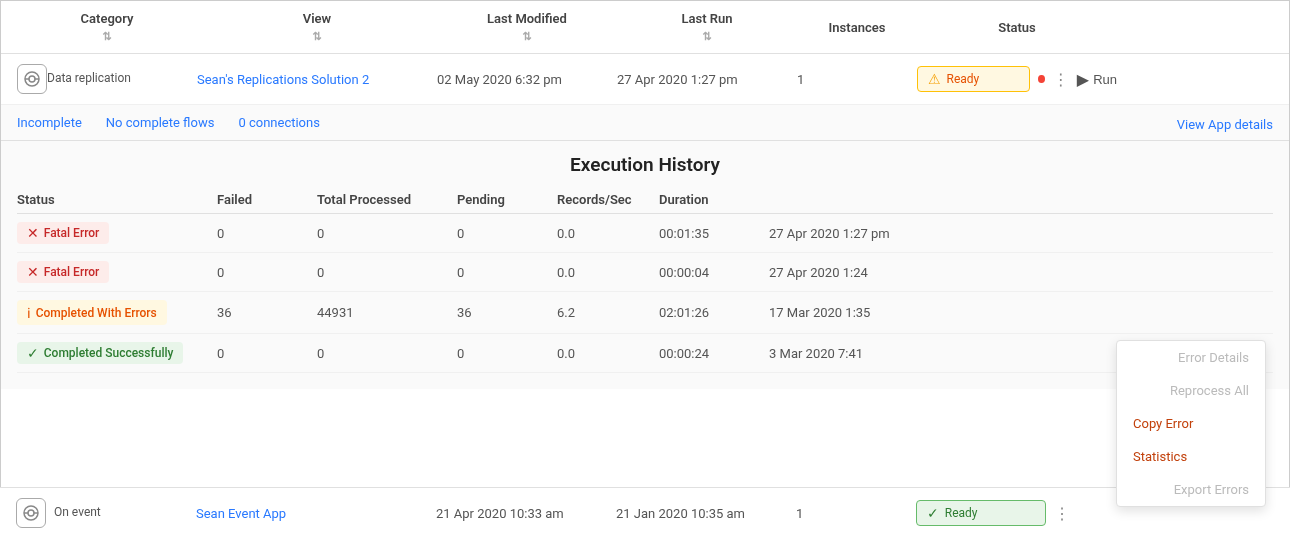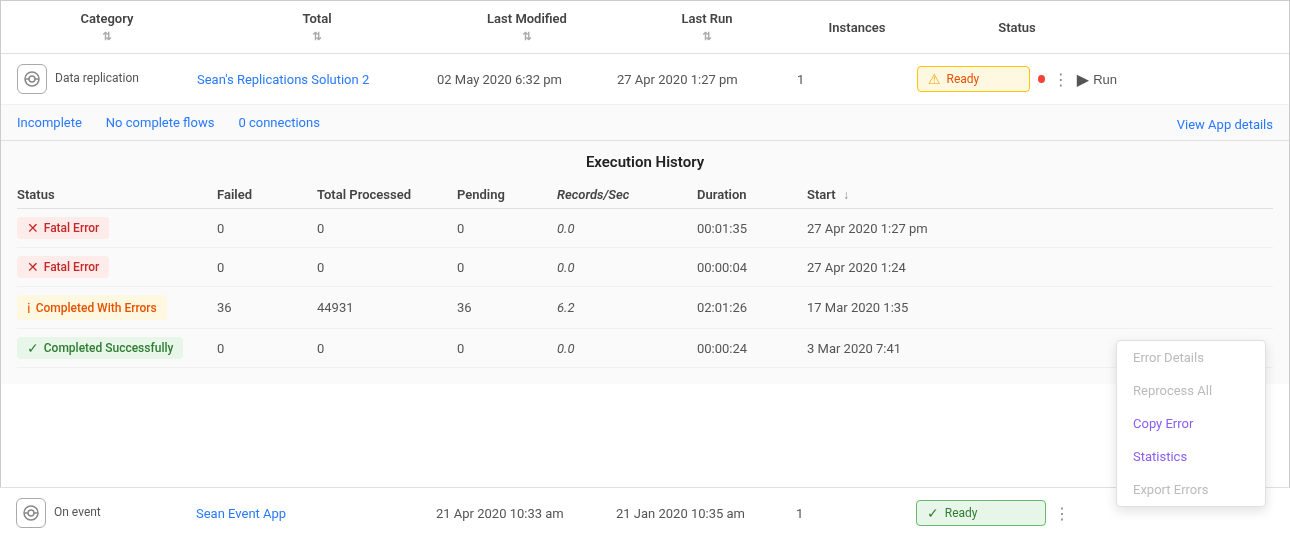--- a/index.html
+++ b/index.html
@@ -138,39 +138,39 @@
       cursor: pointer;
     }
 
     
     .exec-history {
       background: #fafafa;
       padding: 0 16px 16px 16px;
     }
     .exec-title {
       text-align: center;
-      font-size: 15px;
+      font-size: 19px;
       font-weight: 600;
       padding: 12px 0 10px 0;
       color: #222;
     }
     .exec-table-header {
       display: flex;
       align-items: center;
       padding: 6px 0;
       border-bottom: 1px solid #e0e0e0;
       font-size: 13px;
       font-weight: 600;
       color: #444;
     }
     .exec-col-status { width: 200px; }
     .exec-col-failed { width: 100px; }
     .exec-col-total { width: 140px; }
     .exec-col-pending { width: 100px; }
-    .exec-col-rps { width: 140px; font-style: italic; }
+    .exec-col-rps { width: 102px; }
     .exec-col-duration { width: 110px; }
     .exec-col-start { width: 200px; }
 
     .exec-row {
       display: flex;
       align-items: center;
       padding: 8px 0;
       border-bottom: 1px solid #f0f0f0;
       font-size: 13px;
       color: #555;
@@ -211,25 +211,26 @@
       box-shadow: 0 4px 12px rgba(0,0,0,0.12);
       width: 150px;
       z-index: 100;
     }
     .context-menu-item {
       padding: 9px 16px;
       font-size: 13px;
       cursor: pointer;
     }
     .context-menu-item.active {
-      color: #8b5cf6;
+      color: #c2410c;
     }
     .context-menu-item.disabled {
       color: #bbb;
       cursor: default;
+      text-align: right;
     }
 
     
     .bottom-row {
       display: flex;
       align-items: center;
       padding: 10px 16px;
       border-top: 1px solid #e0e0e0;
       background: #fff;
       position: absolute;
@@ -240,41 +241,41 @@
   </style>
 </head>
 <body>
 
 <div class="main-header">
   <div class="col col-category">
     <span>Category</span>
     <span class="sort-icon">⇅</span>
   </div>
   <div class="col col-name">
-    <span>Total</span>
+    <span>View</span>
     <span class="sort-icon">⇅</span>
   </div>
   <div class="col col-lastmod">
     <span>Last Modified</span>
     <span class="sort-icon">⇅</span>
   </div>
   <div class="col col-lastrun">
     <span>Last Run</span>
     <span class="sort-icon">⇅</span>
   </div>
   <div class="col col-instances">
     <span>Instances</span>
   </div>
   <div class="col col-status">
     <span>Status</span>
   </div>
 </div>
 
 <div class="data-row">
-  <div class="col-category" style="display:flex;align-items:center;gap:8px;">
+  <div class="col-category" style="display:flex;align-items:center;gap:0;">
     <div class="category-icon">
       <svg width="18" height="18" viewBox="0 0 18 18" fill="none">
         <circle cx="9" cy="9" r="7" stroke="#888" stroke-width="1.5" fill="none"></circle>
         <circle cx="9" cy="9" r="3" stroke="#888" stroke-width="1.5" fill="none"></circle>
         <line x1="2" y1="9" x2="6" y2="9" stroke="#888" stroke-width="1.5"></line>
         <line x1="12" y1="9" x2="16" y2="9" stroke="#888" stroke-width="1.5"></line>
       </svg>
     </div>
     <span class="category-text">Data replication</span>
   </div>
@@ -314,23 +315,20 @@
 <div class="exec-history">
   <div class="exec-title">Execution History</div>
 
   <div class="exec-table-header">
     <div class="exec-col-status">Status</div>
     <div class="exec-col-failed">Failed</div>
     <div class="exec-col-total">Total Processed</div>
     <div class="exec-col-pending">Pending</div>
     <div class="exec-col-rps">Records/Sec</div>
     <div class="exec-col-duration">Duration</div>
-    <div class="exec-col-start">
-      Start <span style="font-size:12px;color:#888;margin-left:4px;">↓</span>
-    </div>
   </div>
 
   <div class="exec-row">
     <div class="exec-col-status">
       <span class="badge badge-fatal">
         <span class="badge-icon">✕</span>
         <span>Fatal Error</span>
       </span>
     </div>
     <div class="exec-col-failed">0</div>

